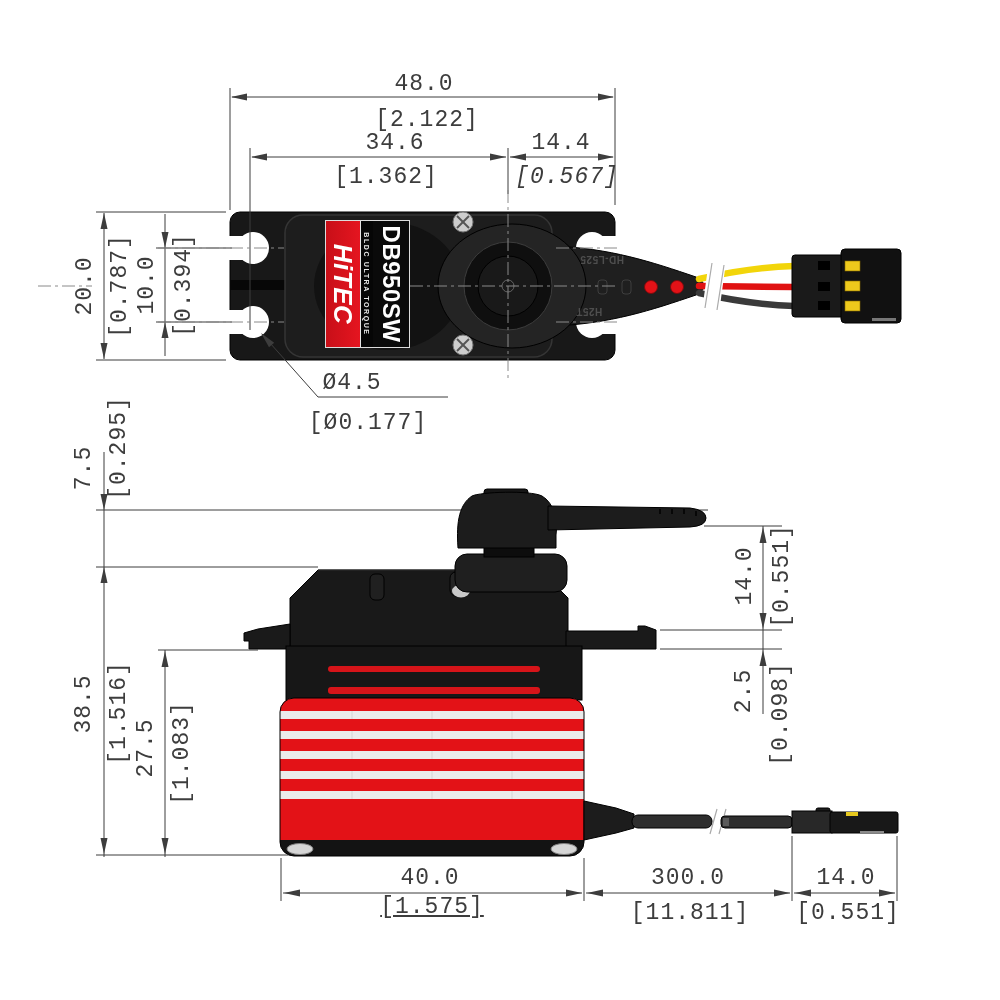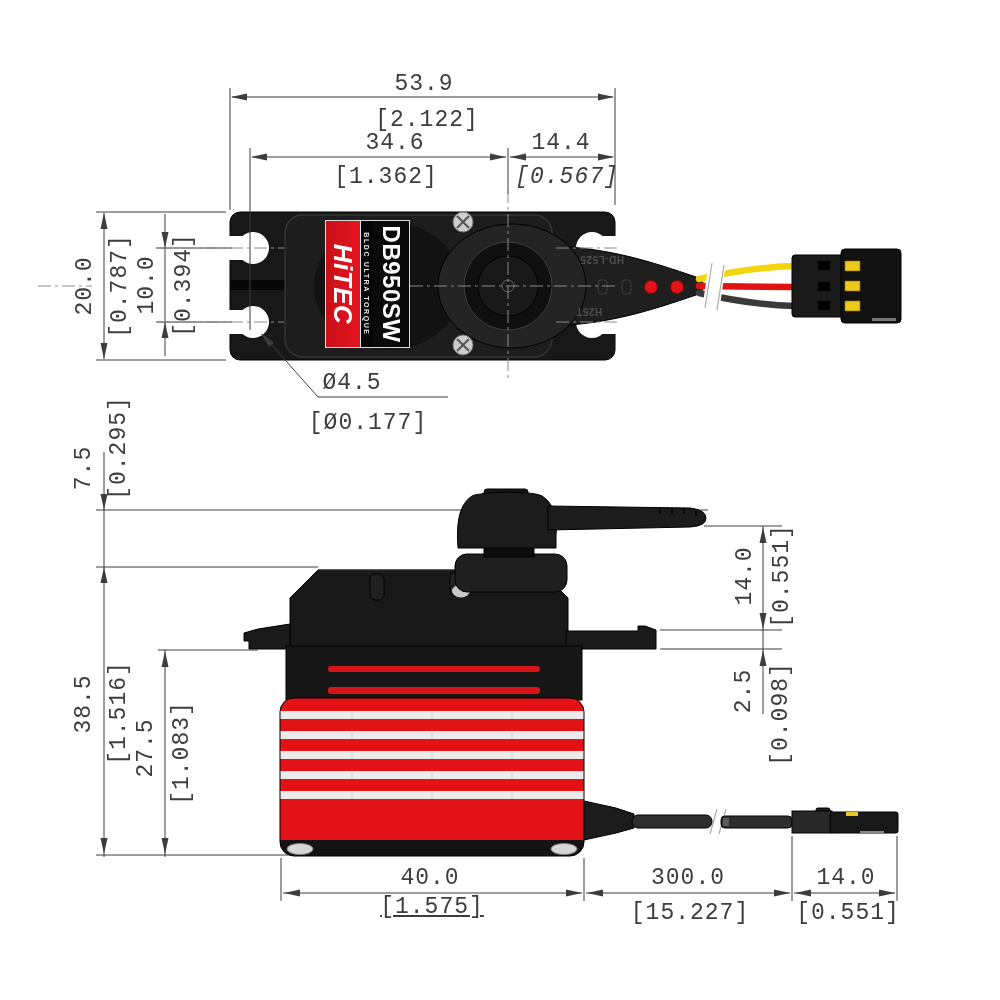--- a/index.html
+++ b/index.html
@@ -261,21 +261,21 @@
     <div id="label-inner">
       <div id="label-model">DB950SW</div>
       <div id="label-sub">BLDC ULTRA TORQUE</div>
       <div id="label-brand">HiTEC</div>
     </div>
   </div>
 
   <div class="mark" style="left:602px;top:259px;">HD-L525</div>
   <div class="mark" style="left:589px;top:311px;">H25T</div>
 
-  <div class="dim" style="left:424px;top:84px;">53.9</div>
+  <div class="dim" style="left:424px;top:84px;">48.0</div>
   <div class="dim" style="left:427px;top:120px;">[2.122]</div>
   <div class="dim" style="left:380px;top:143px;margin-left:15px;">34.6</div>
   <div class="dim" style="left:386px;top:177px;">[1.362]</div>
   <div class="dim" style="left:561px;top:143px;">14.4</div>
   <div class="dim" style="left:567px;top:177px;font-style:italic;">[0.567]</div>
   <div class="dim v" style="left:85px;top:286px;">20.0</div>
   <div class="dim v" style="left:120px;top:286px;">[0.787]</div>
   <div class="dim v" style="left:147px;top:285px;">10.0</div>
   <div class="dim v" style="left:184px;top:285px;">[0.394]</div>
   <div class="dim" style="left:352px;top:383px;">Ø4.5</div>
@@ -287,17 +287,17 @@
   <div class="dim v" style="left:119px;top:713px;">[1.516]</div>
   <div class="dim v" style="left:146px;top:748px;">27.5</div>
   <div class="dim v" style="left:182px;top:753px;">[1.083]</div>
   <div class="dim v" style="left:745px;top:576px;">14.0</div>
   <div class="dim v" style="left:782px;top:576px;">[0.551]</div>
   <div class="dim v" style="left:744px;top:691px;">2.5</div>
   <div class="dim v" style="left:781px;top:714px;">[0.098]</div>
   <div class="dim" style="left:430px;top:878px;">40.0</div>
   <div class="dim" style="left:432px;top:907px;text-decoration:underline;">[1.575]</div>
   <div class="dim" style="left:688px;top:878px;">300.0</div>
-  <div class="dim" style="left:690px;top:913px;">[15.227]</div>
+  <div class="dim" style="left:690px;top:913px;">[11.811]</div>
   <div class="dim" style="left:846px;top:878px;">14.0</div>
   <div class="dim" style="left:848px;top:913px;">[0.551]</div>
 
 </div>
 
 </body></html>

